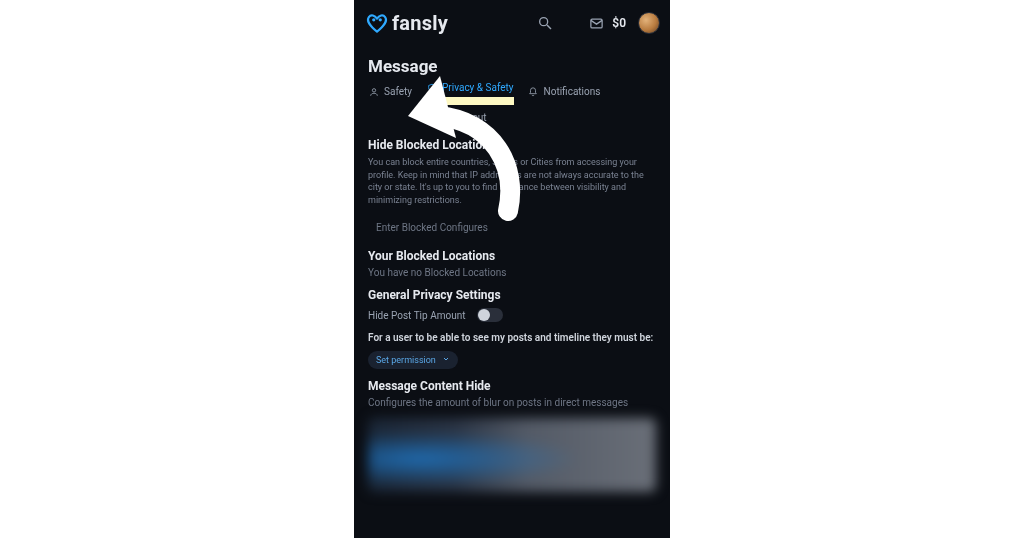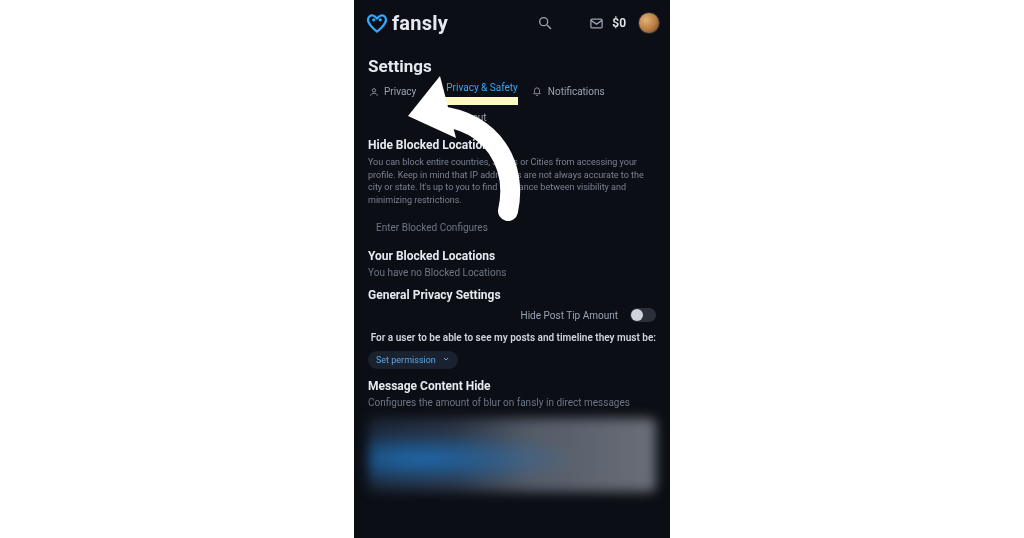--- a/index.html
+++ b/index.html
@@ -116,21 +116,21 @@
     color:#6e7685;
     font-size: 10px;
     border-radius: 5px;
   }
   .sub {
     font-size: 10px;
     color:#6e7685;
     margin-top: 4px;
   }
   .row-line {
-    display:flex; align-items:center; justify-content:flex-end;
+    display:flex; align-items:center; justify-content:flex-start;
     gap: 12px;
     margin-top: 6px;
     font-size: 10px;
     color:#9aa3b2;
   }
   .toggle {
     width: 26px; height:14px;
     border-radius: 8px;
     background:#2a2f3a;
     position:relative;
@@ -194,31 +194,31 @@
     <span class="mail-icon">
       <svg width="15" height="15" viewBox="0 0 24 24" fill="none" stroke="currentColor" stroke-width="2">
         <rect x="3" y="5" width="18" height="14" rx="2"></rect>
           <path d="M3 7l9 6 9-6"></path>
       </svg>
     </span>
     <span class="balance">$0</span>
     <div class="avatar"></div>
   </div>
 
-  <div class="page-title">Settings</div>
+  <div class="page-title">Message</div>
 
   <div class="tabs">
     <div class="tab">
       <span class="tab-icn">
         <svg width="10" height="10" viewBox="0 0 24 24" fill="none" stroke="currentColor" stroke-width="2">
             <circle cx="12" cy="8" r="4"></circle>
             <path d="M4 21c0-4 4-6 8-6s8 2 8 6"></path>
           </svg>
       </span>
-      <span>Privacy</span>
+      <span>Safety</span>
     </div>
     <div class="tab active">
       <span class="tab-icn">
         <svg width="10" height="10" viewBox="0 0 24 24" fill="none" stroke="currentColor" stroke-width="2">
             <path d="M12 3l8 3v5c0 5-3.5 8.5-8 10-4.5-1.5-8-5-8-10V6l8-3z"></path>
           </svg>
       </span>
       <span>Privacy &amp; Safety</span>
     </div>
     <div class="tab">
@@ -274,21 +274,21 @@
       <span>
         <svg width="8" height="8" viewBox="0 0 24 24" fill="none" stroke="currentColor" stroke-width="3">
             <path d="M6 9l6 6 6-6"></path>
           </svg>
       </span>
     </div>
   </div>
 
   <div class="section">
     <h3>Message Content Hide</h3>
-    <p class="sub">Configures the amount of blur on fansly in direct messages</p>
+    <p class="sub">Configures the amount of blur on posts in direct messages</p>
   </div>
   <div class="blur-card"></div>
 
   <div class="overlay-arrow">
     <svg width="170" height="170" viewBox="0 0 170 170">
       <path d="M 130 145 C 140 100, 115 55, 60 50" fill="none" stroke="#ffffff" stroke-width="20" stroke-linecap="round"></path>
       <path d="M 62 10 L 30 50 L 78 72 Z" fill="#ffffff"></path>
     </svg>
   </div>
 

